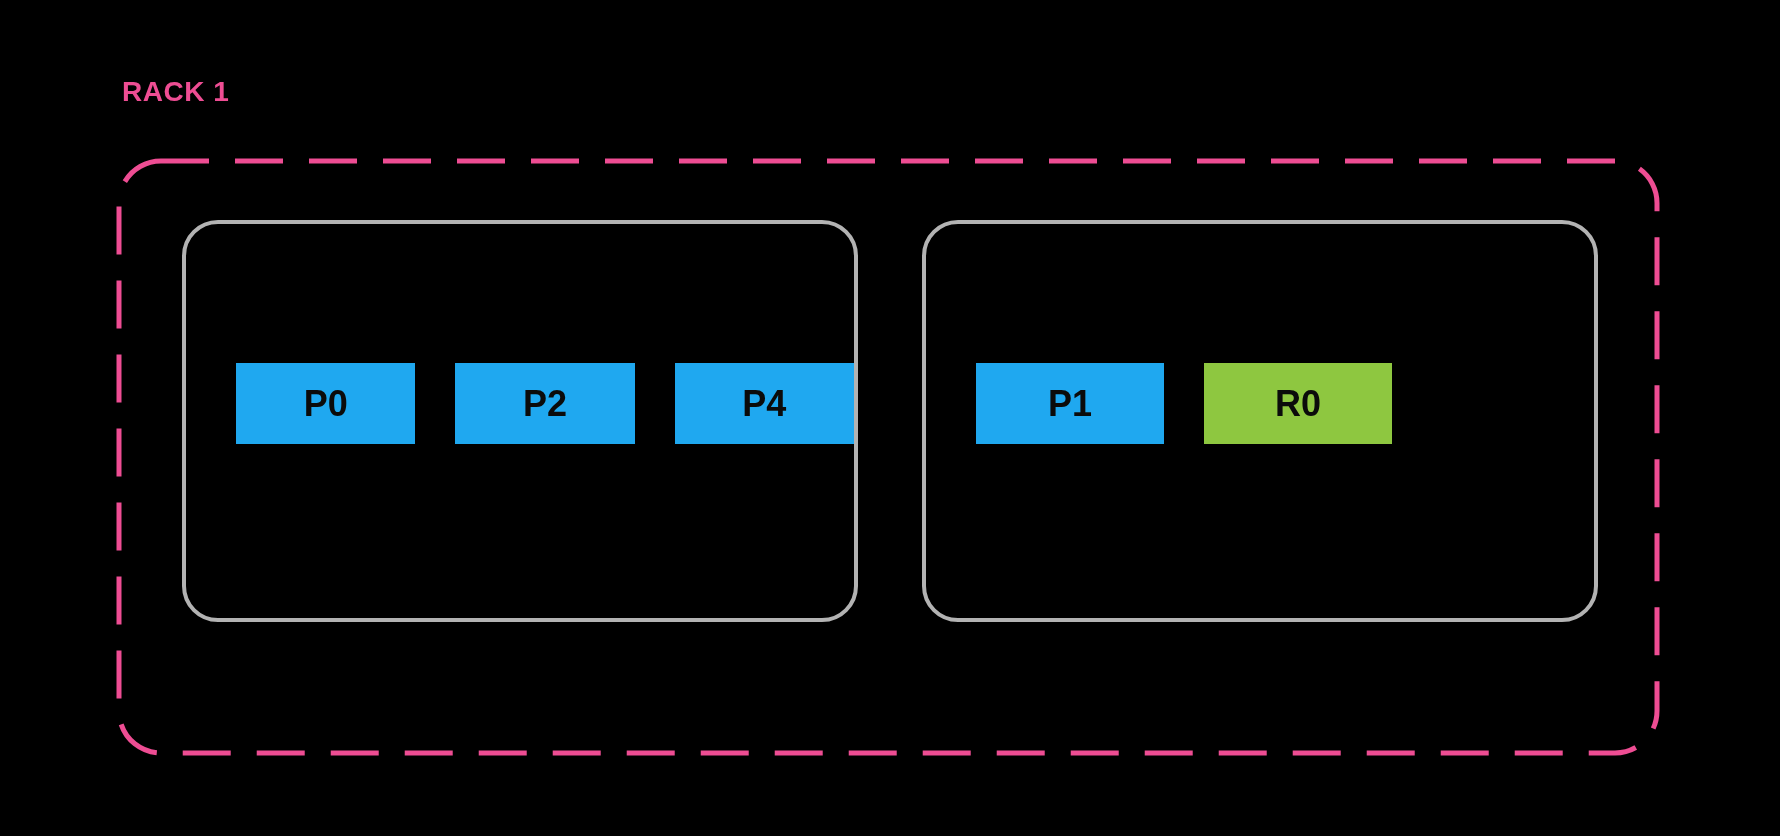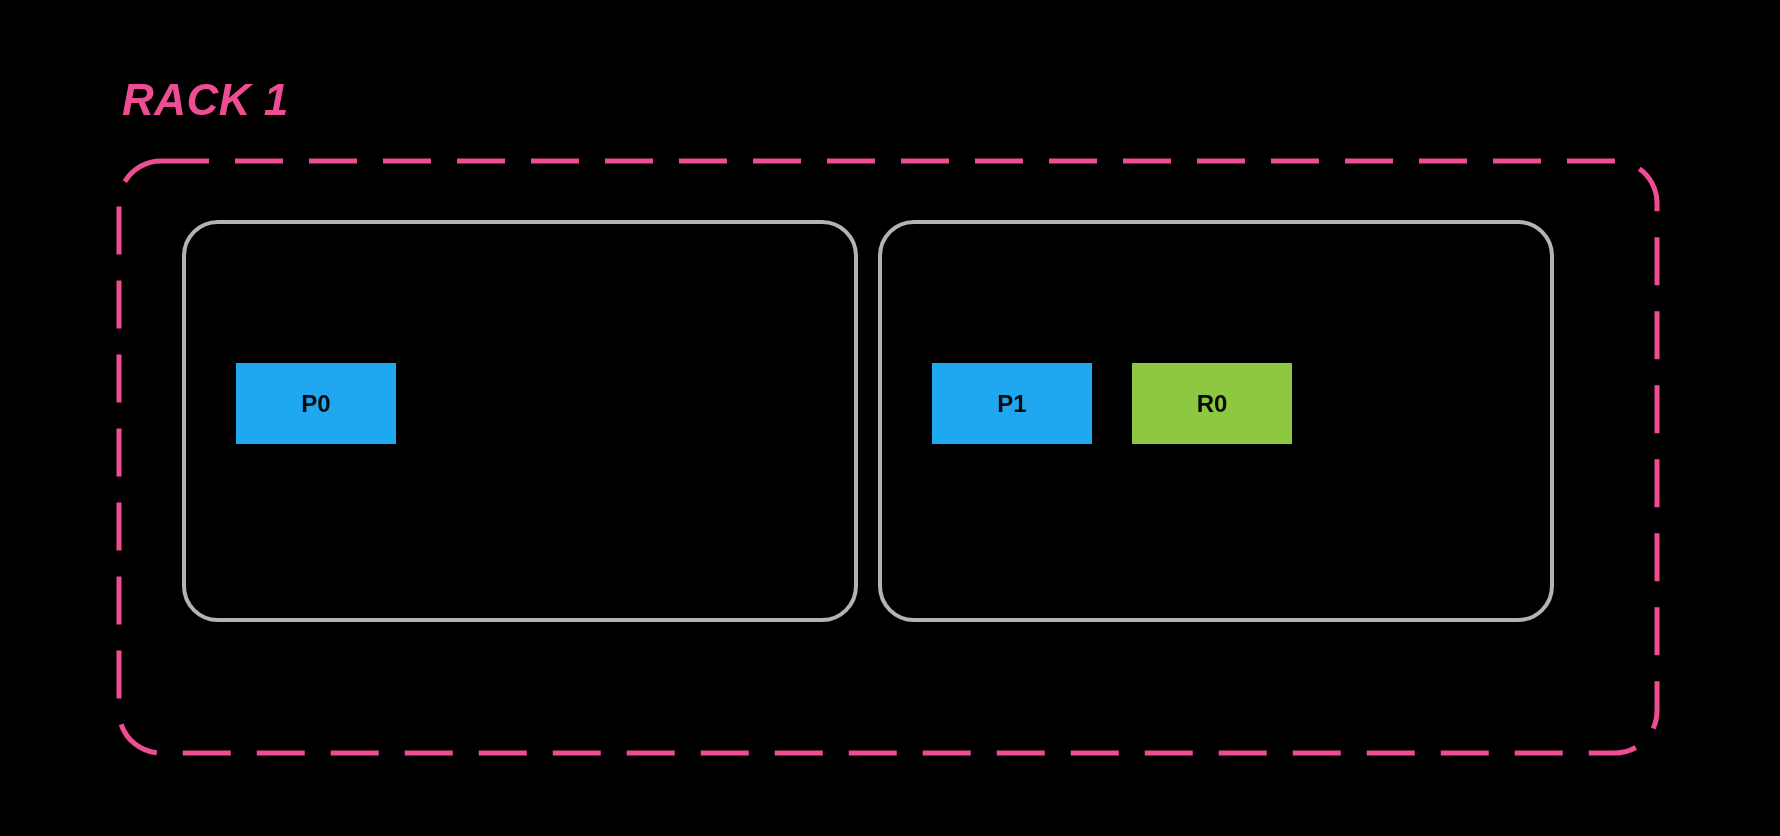--- a/index.html
+++ b/index.html
@@ -19,77 +19,78 @@
     position: relative;
     width: 1780px;
     height: 836px;
     background: var(--background);
     overflow: hidden;
   }
   .rack-title {
     position: absolute;
     left: 122px;
     top: 78px;
-    font-size: 44px;
+    font-size: 28px;
     font-weight: 700;
     letter-spacing: 0.5px;
     color: var(--accent-pink);
     line-height: 1;
-    font-style: italic;
   }
   .rack-boundary {
     position: absolute;
     left: 116px;
     top: 158px;
     width: 1544px;
     height: 598px;
   }
   .host-box {
     position: absolute;
     top: 220px;
     width: 676px;
     height: 402px;
     border: 4px solid var(--host-border);
     border-radius: 36px;
     padding: 139px 0 0 50px;
   }
   .host-box.left  { left: 182px; }
-  .host-box.right { left: 878px; }
+  .host-box.right { left: 922px; }
   .chip-row {
     display: flex;
     gap: 40px;
     margin-bottom: 38px;
   }
   .chip {
-    width: 160px;
+    width: 188px;
     height: 81px;
     display: flex;
     align-items: center;
     justify-content: center;
-    font-size: 24px;
+    font-size: 36px;
     font-weight: 700;
     color: var(--chip-text);
   }
   .chip.blue  { background: var(--chip-blue); }
   .chip.green { background: var(--chip-green); }
 </style>
 </head>
 <body>
 
 <div class="canvas">
 
   <div class="rack-title">RACK 1</div>
 
   <svg class="rack-boundary" width="1544" height="598" viewBox="0 0 1544 598">
     <rect x="3" y="3" width="1538" height="592" rx="42" ry="42" fill="none" stroke="#EE4D93" stroke-width="5" stroke-dasharray="48 26" stroke-linecap="butt"></rect>
   </svg>
 
   <div class="host-box left">
     <div class="chip-row">
       <div class="chip blue">P0</div>
+      <div class="chip blue">P2</div>
+      <div class="chip blue">P4</div>
     </div>
   </div>
 
   <div class="host-box right">
     <div class="chip-row">
       <div class="chip blue">P1</div>
       <div class="chip green">R0</div>
     </div>
   </div>
 

